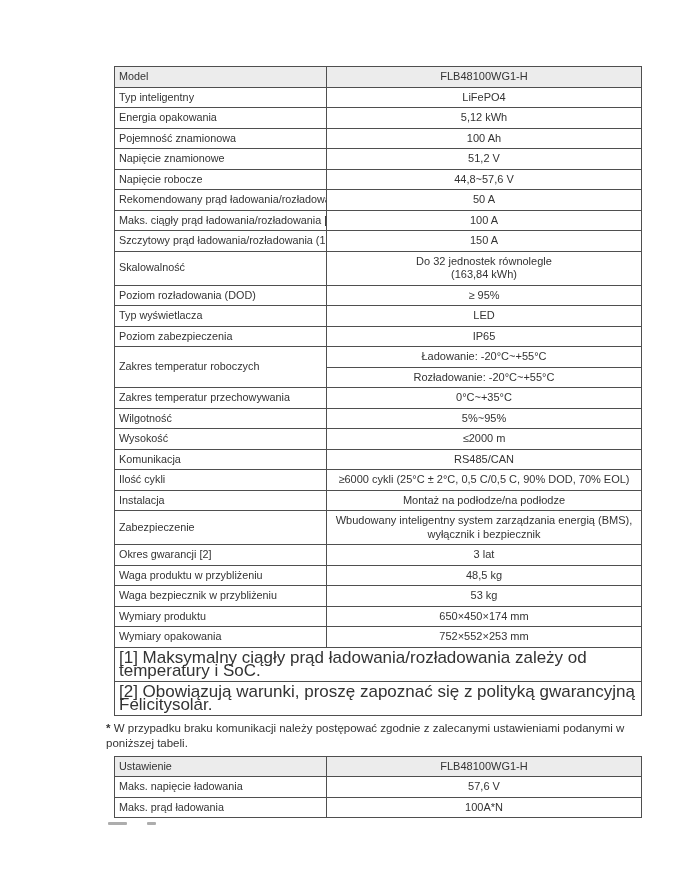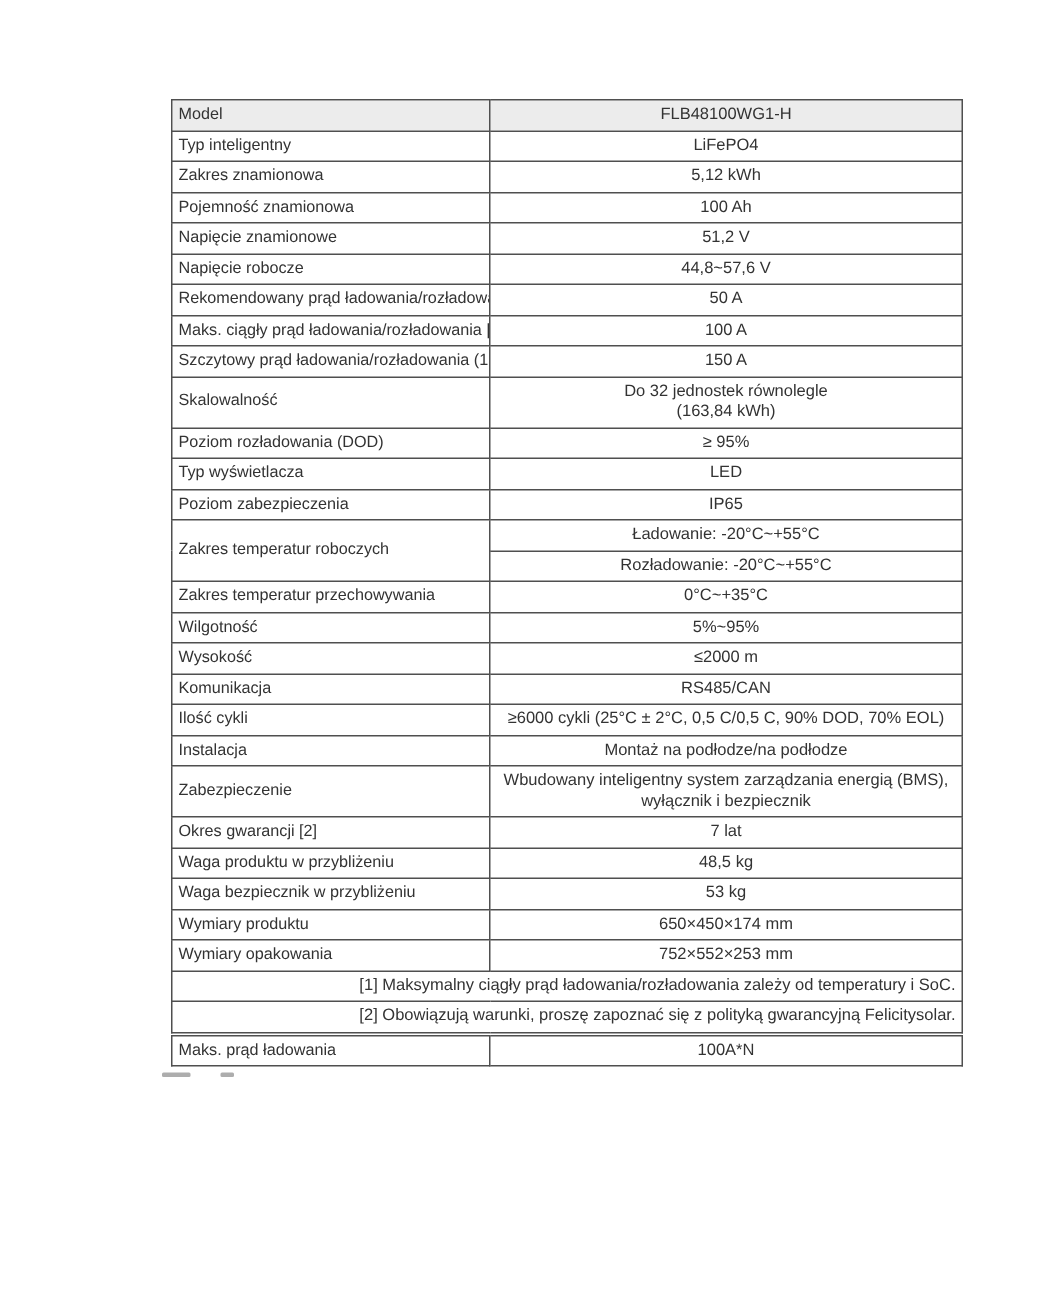--- a/index.html
+++ b/index.html
@@ -10,21 +10,21 @@
   table.spec{border-collapse:collapse;width:527px;table-layout:fixed;
              font-size:10.8px;color:#333;}
   table.spec td{border:1px solid #4f4f4f;padding:3px 4px;line-height:13.5px;
                 vertical-align:middle;background:#fff;}
   col.c1{width:212px;}
   col.c2{width:315px;}
   td.lbl{text-align:left;padding-left:5px;white-space:nowrap;overflow:hidden;}
   td.val{text-align:center;font-size:11px;}
   tr.hdr td{background:#ececec;}
   td.multiline{white-space:pre-line;line-height:12.5px;padding-top:2px;padding-bottom:2px;text-align:center;}
-  td.fnote{text-align:right;padding-left:5px;font-size:11px;margin-left:20px;}
+  td.fnote{text-align:left;padding-left:5px;font-size:17px;margin-left:20px;}
 
   .note{margin:5px 0 5px -8px;width:548px;font-size:11.5px;line-height:15px;color:#333;}
   .note .star{font-weight:700;}
   .pre{white-space:pre-line;}
 
   table.settings{margin-top:1px;}
 
   .clip-frag{position:relative;height:8px;margin-top:3px;}
   .frag{position:absolute;top:1px;height:3px;background:#6a6a6a;opacity:.55;border-radius:1px;}
   .f1{left:-6px;width:19px;}
@@ -44,21 +44,21 @@
       <tbody>
         <tr class="hdr">
           <td class="lbl">Model</td>
           <td class="val">FLB48100WG1-H</td>
         </tr>
         <tr>
           <td class="lbl">Typ inteligentny</td>
           <td class="val">LiFePO4</td>
         </tr>
         <tr>
-          <td class="lbl">Zakres znamionowa</td>
+          <td class="lbl">Energia opakowania</td>
           <td class="val">5,12 kWh</td>
         </tr>
         <tr>
           <td class="lbl">Pojemność znamionowa</td>
           <td class="val">100 Ah</td>
         </tr>
         <tr>
           <td class="lbl">Napięcie znamionowe</td>
           <td class="val">51,2 V</td>
         </tr>
@@ -126,21 +126,21 @@
           <td class="lbl">Instalacja</td>
           <td class="val">Montaż na podłodze/na podłodze</td>
         </tr>
         <tr>
           <td class="lbl">Zabezpieczenie</td>
           <td class="val multiline">Wbudowany inteligentny system zarządzania energią (BMS),
 wyłącznik i bezpiecznik</td>
         </tr>
         <tr>
           <td class="lbl">Okres gwarancji [2]</td>
-          <td class="val">7 lat</td>
+          <td class="val">3 lat</td>
         </tr>
         <tr>
           <td class="lbl">Waga produktu w przybliżeniu</td>
           <td class="val">48,5 kg</td>
         </tr>
         <tr>
           <td class="lbl">Waga bezpiecznik w przybliżeniu</td>
           <td class="val">53 kg</td>
         </tr>
         <tr>
@@ -153,27 +153,37 @@
         </tr>
         <tr>
           <td class="fnote" colspan="2">[1] Maksymalny ciągły prąd ładowania/rozładowania zależy od temperatury i SoC.</td>
         </tr>
         <tr>
           <td class="fnote" colspan="2">[2] Obowiązują warunki, proszę zapoznać się z polityką gwarancyjną Felicitysolar.</td>
         </tr>
       </tbody>
     </table>
 
+    <p class="note"><span class="star">*</span> <span class="pre">W przypadku braku komunikacji należy postępować zgodnie z zalecanymi ustawieniami podanymi w
+poniższej tabeli.</span></p>
 
     <table class="spec settings">
       <colgroup>
           <col class="c1">
           <col class="c2">
         </colgroup>
       <tbody>
+        <tr class="hdr">
+          <td class="lbl">Ustawienie</td>
+          <td class="val">FLB48100WG1-H</td>
+        </tr>
+        <tr>
+          <td class="lbl">Maks. napięcie ładowania</td>
+          <td class="val">57,6 V</td>
+        </tr>
         <tr>
           <td class="lbl">Maks. prąd ładowania</td>
           <td class="val">100A*N</td>
         </tr>
       </tbody>
     </table>
 
     <div class="clip-frag">
       <span class="frag f1"></span>
       <span class="frag f2"></span>

